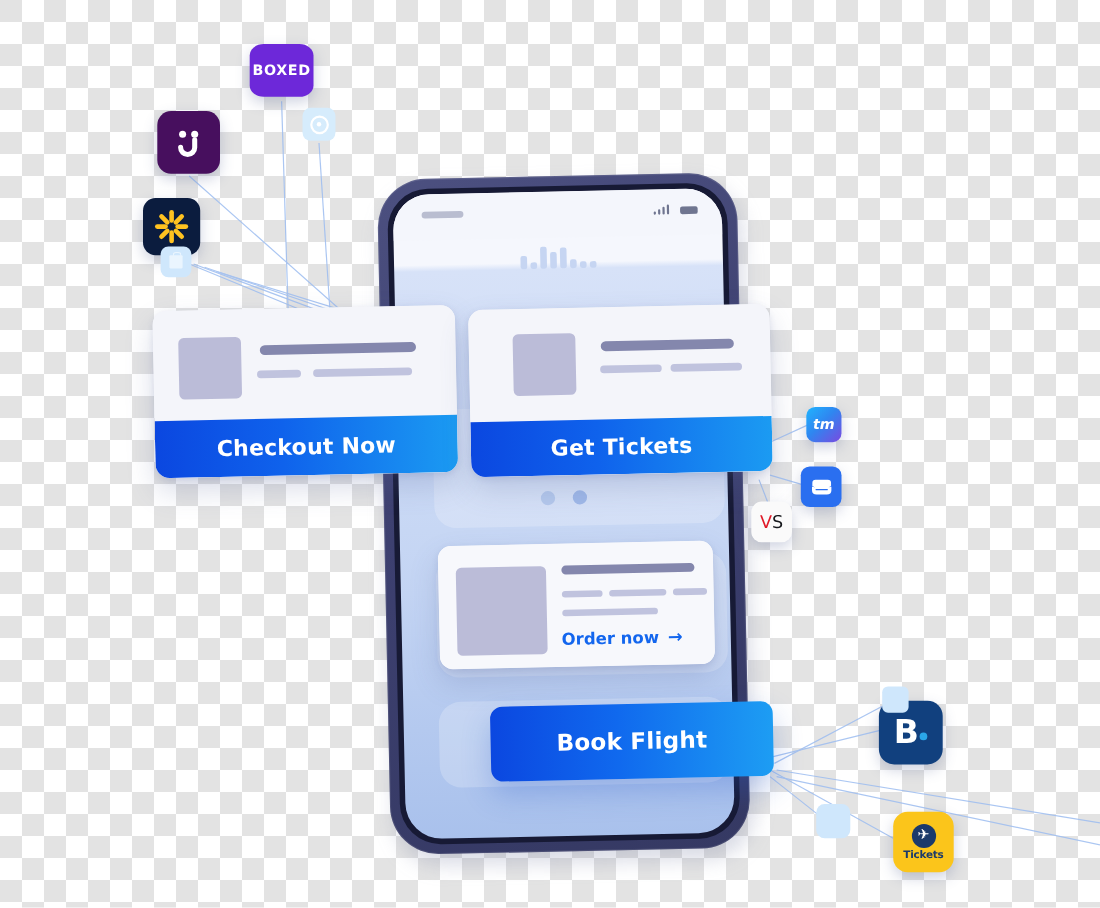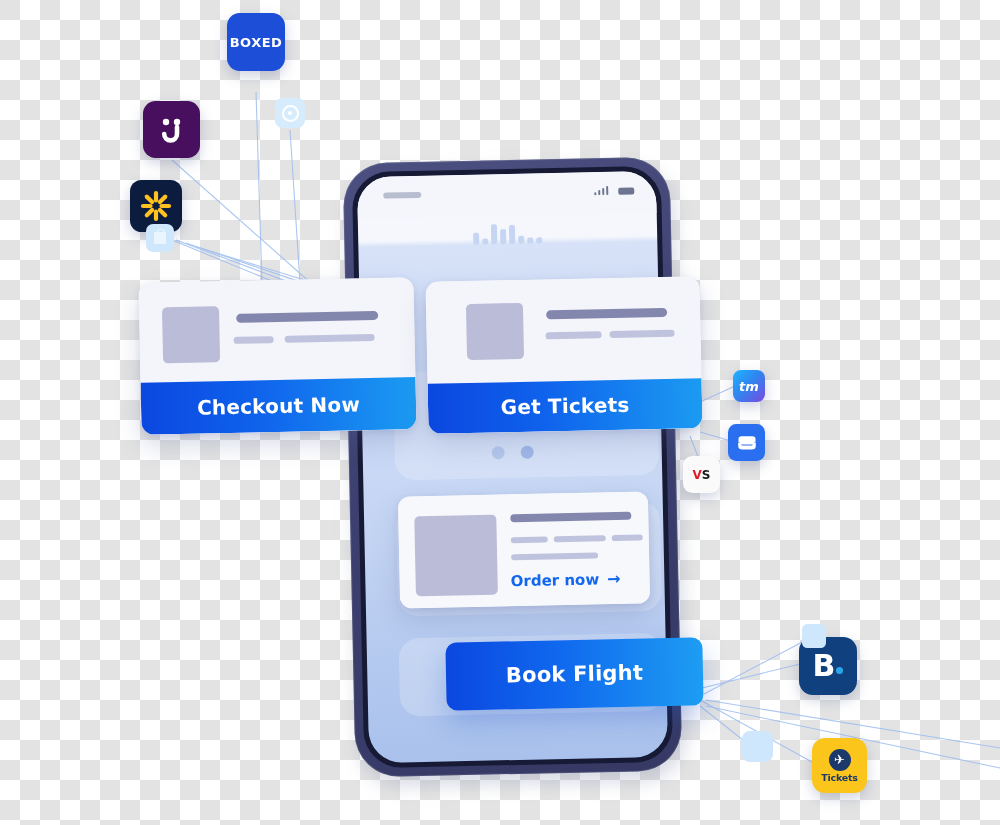--- a/index.html
+++ b/index.html
@@ -137,31 +137,31 @@
     box-shadow:0 12px 26px rgba(40,90,200,.28);
   }
 
   
   .app{
     position:absolute;border-radius:22%;
     display:flex;align-items:center;justify-content:center;
     box-shadow:0 5px 13px rgba(70,85,140,.26);
     overflow:hidden;
   }
-  .app-boxed{left:227px;top:13px;width:58px;height:58px;background:#1d4ed8;}
+  .app-boxed{left:227px;top:40px;width:58px;height:48px;background:#6d28d9;}
   .boxed-txt{color:#fff;font-weight:900;font-size:13px;letter-spacing:.5px;
              font-family:"DejaVu Sans",sans-serif;}
   .app-jet{left:143px;top:101px;width:57px;height:57px;background:#470f5e;}
   .app-walmart{left:130px;top:180px;width:52px;height:52px;background:#0b1c3e;}
   .app-tm{left:733px;top:370px;width:32px;height:32px;border-radius:25%;
           background:linear-gradient(135deg,#1fb5ff 0%,#2f86f0 45%,#7a4ae0 100%);}
   .tm-txt{color:#fff;font-weight:700;font-size:13px;font-style:italic;}
   .app-wayfair{left:728px;top:424px;width:37px;height:37px;background:#2a6ff0;}
   .app-vs{left:683px;top:456px;width:37px;height:37px;background:#fafafa;border-radius:26%;}
-  .vs-txt{font-size:12px;font-weight:700;line-height:1;}
+  .vs-txt{font-size:16px;font-weight:400;line-height:1;}
   .vs-v{color:#e01a28;}
   .vs-s{color:#16181c;}
   .app-booking{left:799px;top:637px;width:58px;height:58px;background:#11407e;border-radius:24%;}
   .bk-txt{color:#fff;font-weight:900;font-size:30px;line-height:1;letter-spacing:-1px;}
   .bk-dot{display:inline-block;width:7px;height:7px;border-radius:50%;background:#2aa6e8;
           margin-left:2px;vertical-align:2px;}
   .app-expedia{left:812px;top:738px;width:55px;height:55px;background:#fbc51b;border-radius:24%;
                flex-direction:column;gap:1px;}
   .exp-circle{width:22px;height:22px;border-radius:50%;background:#1b3a6b;
               display:flex;align-items:center;justify-content:center;}

